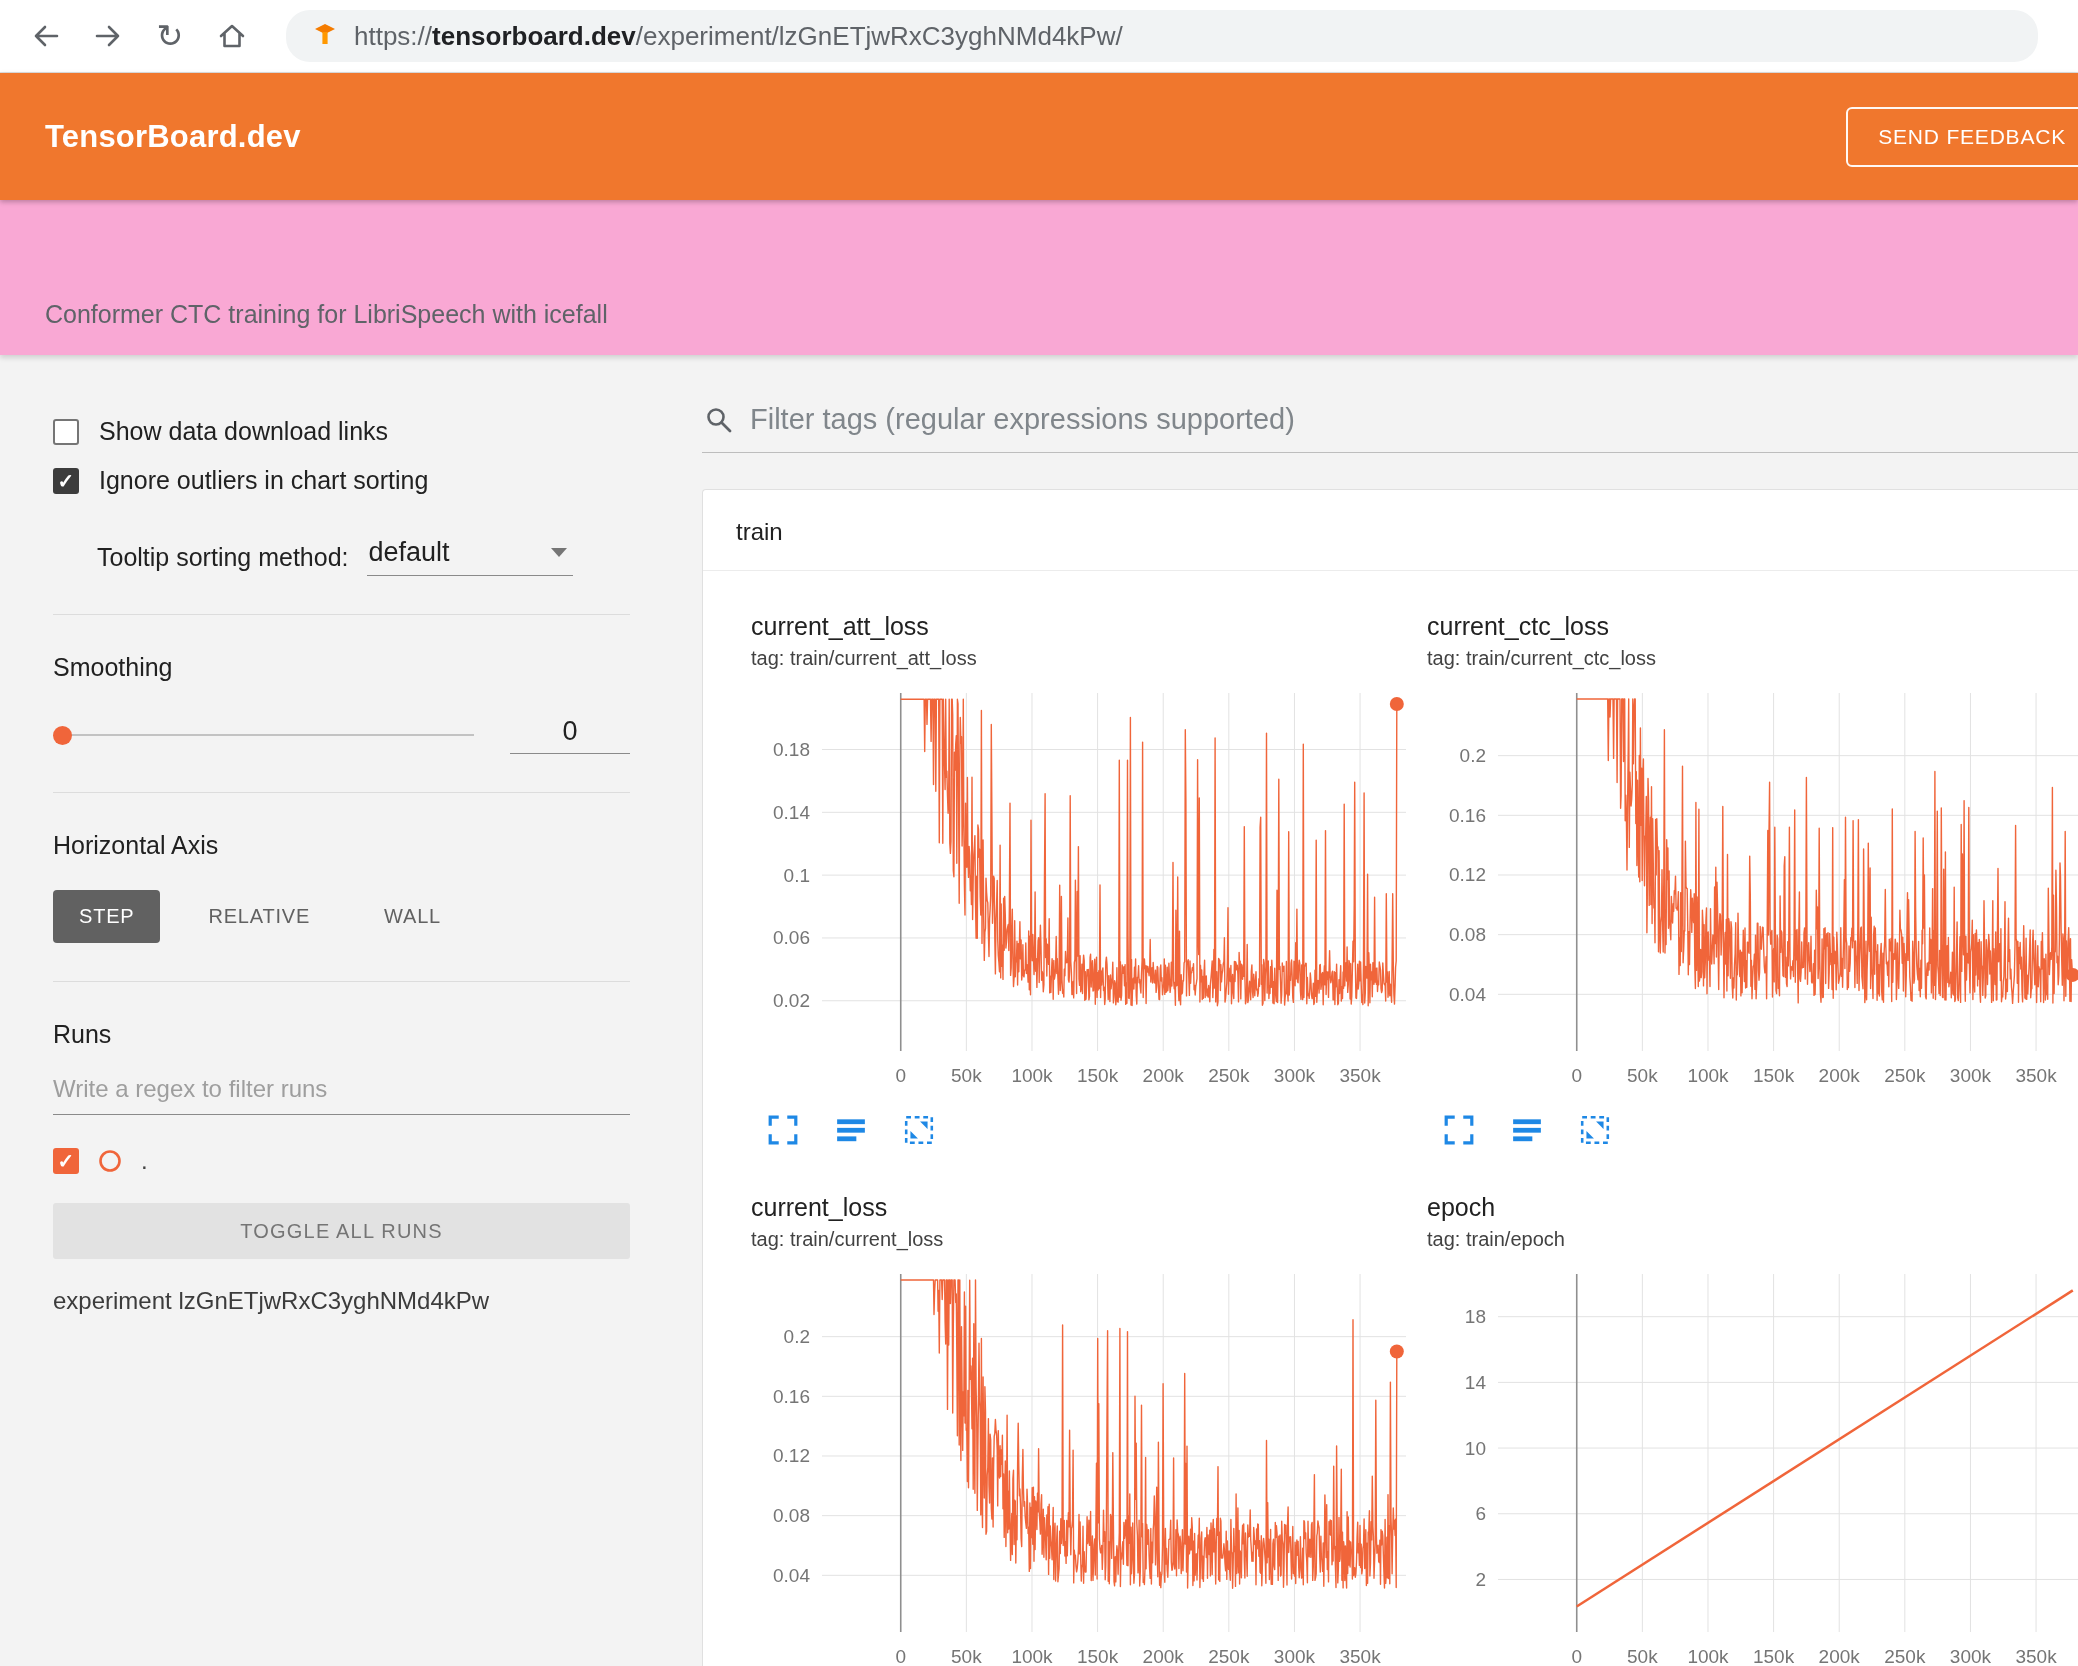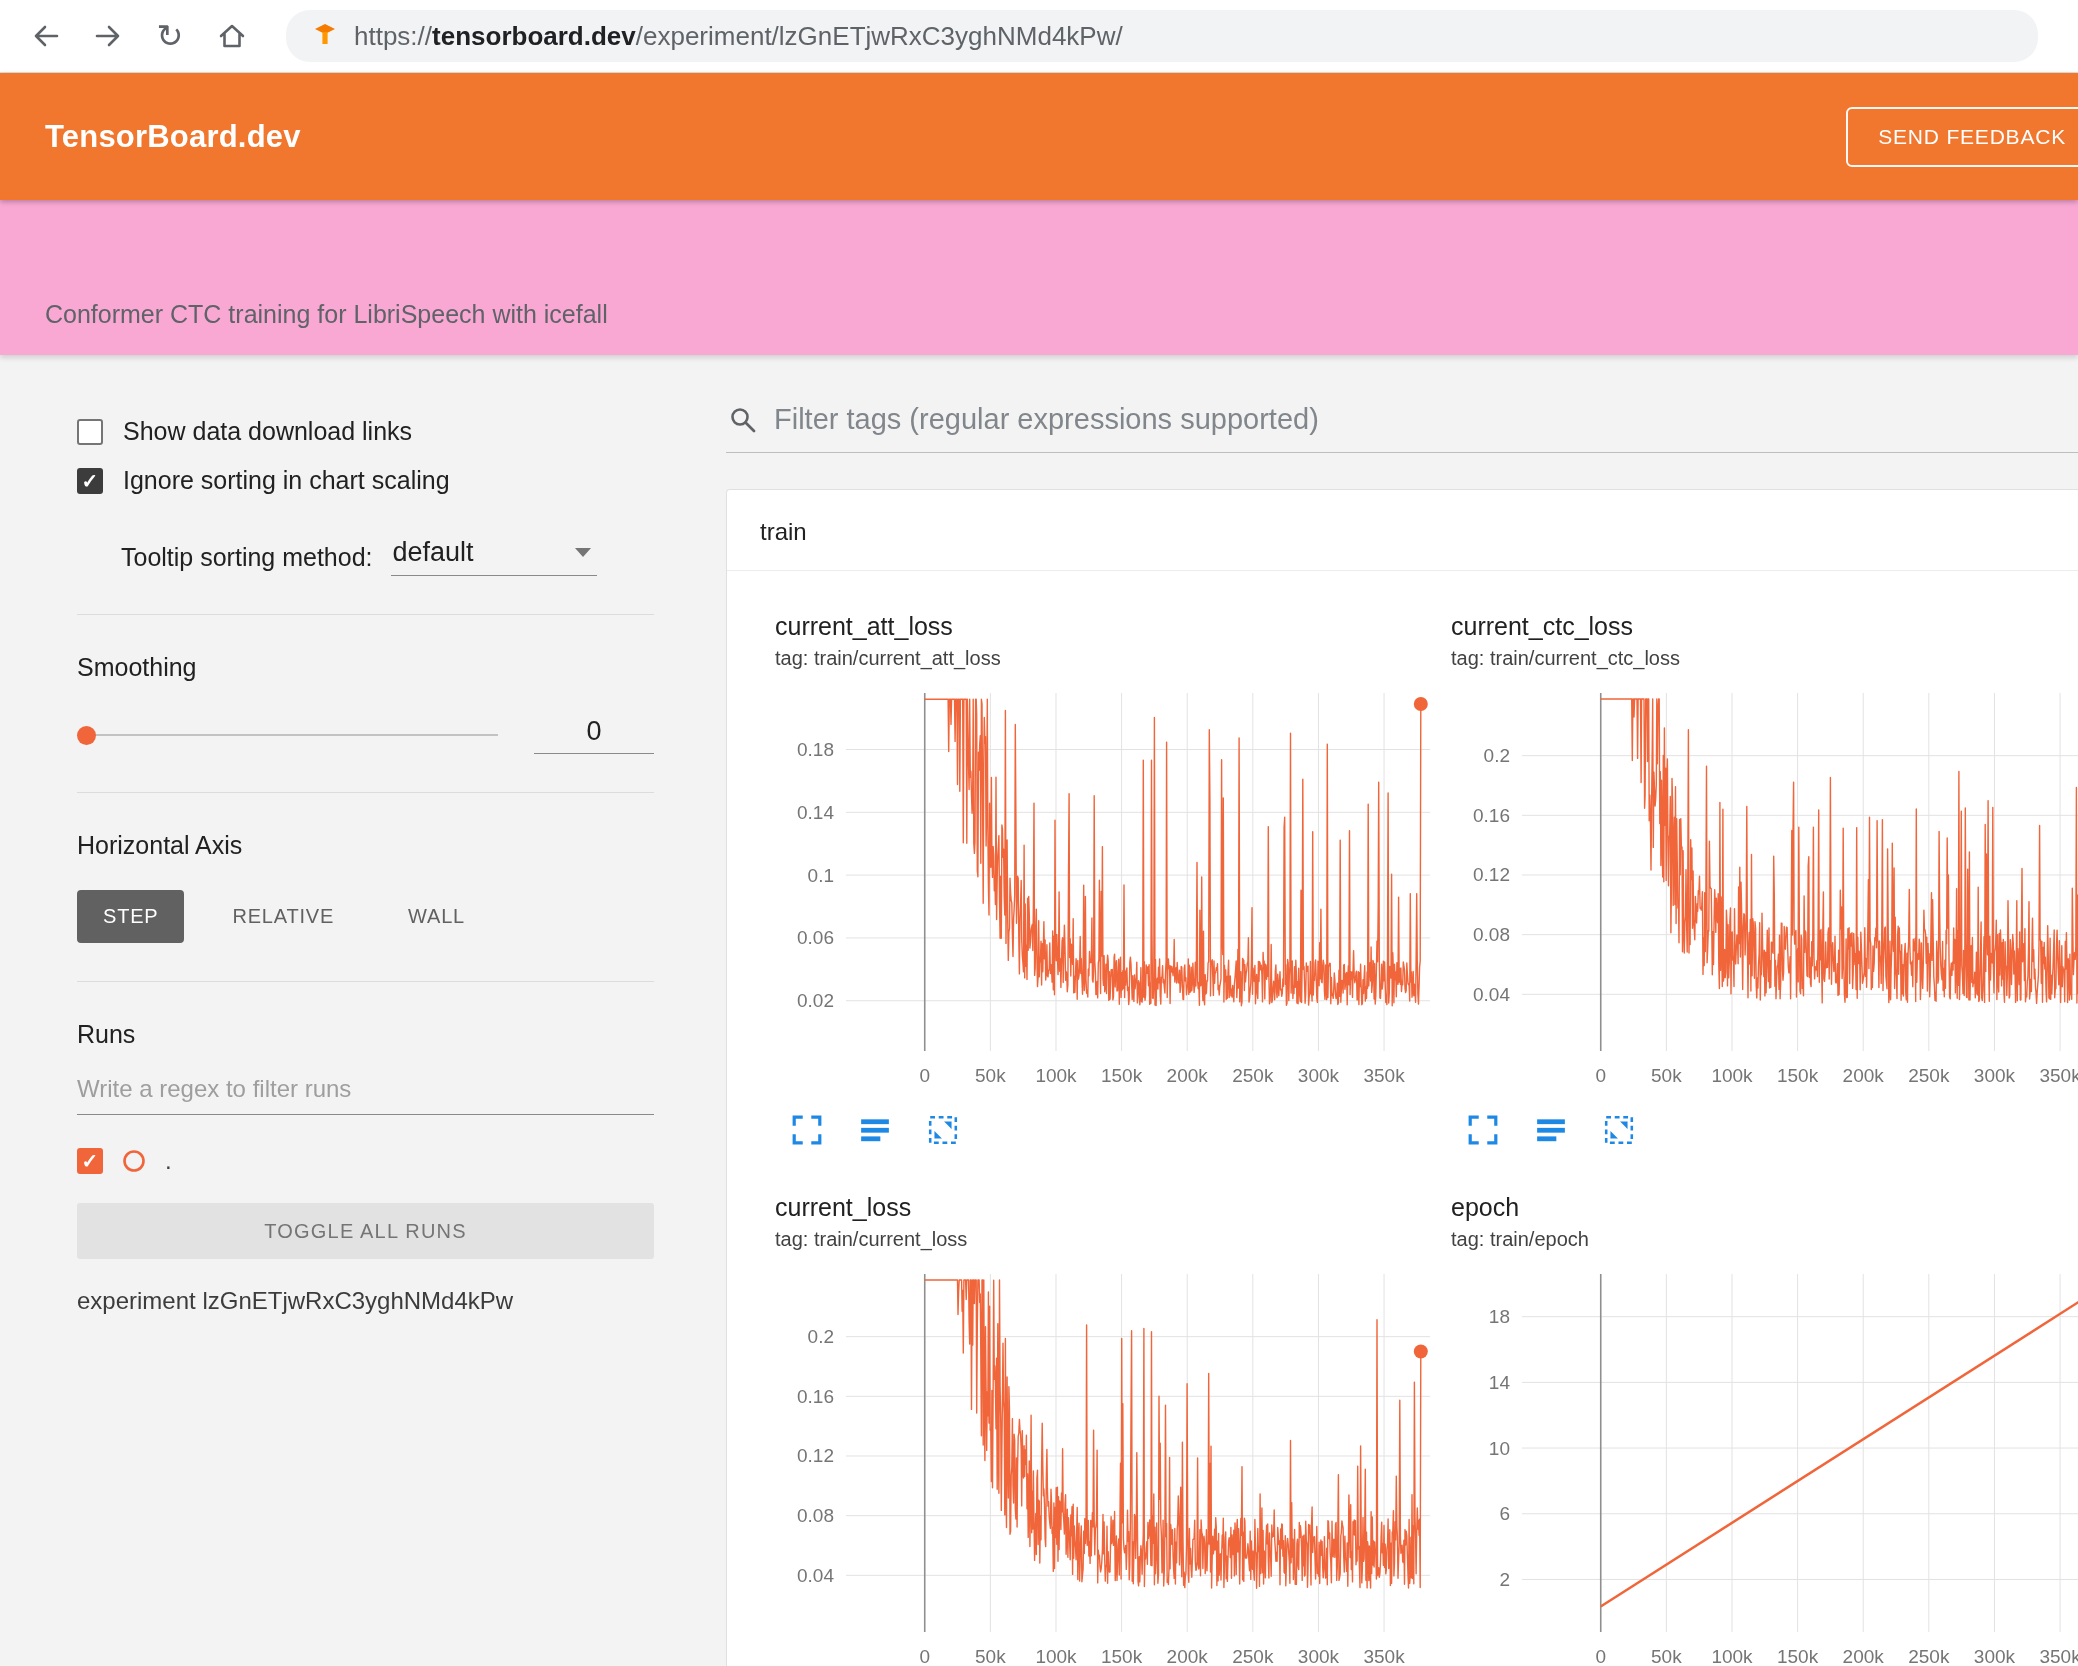--- a/index.html
+++ b/index.html
@@ -34,21 +34,21 @@
     color:#fff; font-size:21px; font-weight:500; letter-spacing:0.8px; padding:16px 30px;
     font-family:"Liberation Sans", sans-serif; cursor:pointer; white-space:nowrap; }
 
   
   .subtitle-bar { height:155px; background:#f9a8d4; display:flex; align-items:flex-end;
     padding:0 0 26px 45px; position:relative; z-index:4;
     box-shadow:0 3px 5px rgba(0,0,0,0.14); }
   .subtitle-text { font-size:25px; color:#5f6368; }
 
   
-  .content { display:flex; height:1311px; background:#f3f3f3;padding-left:24px; }
+  .content { display:flex; height:1311px; background:#f3f3f3; }
 
   
   .sidebar { width:689px; flex:0 0 689px; padding:62px 59px 0 53px; }
   .cb-row { display:flex; align-items:center; gap:20px; margin-bottom:20px; }
   .cb { width:26px; height:26px; border:2px solid #757575; border-radius:3px; flex:0 0 26px;
     display:flex; align-items:center; justify-content:center; cursor:pointer; background:#fff; }
   .cb .tick { display:none; color:#fff; font-size:20px; font-weight:700; line-height:1; }
   .cb.checked { border-color:transparent; }
   .cb.checked .tick { display:block; }
   .cb.cb-dark.checked { background:#3c3c3c; }
@@ -158,21 +158,21 @@
 
     <div class="cb-row">
       <span class="cb cb-dark"></span>
       <span class="cb-label">Show data download links</span>
     </div>
 
     <div class="cb-row">
       <span class="cb cb-dark checked">
           <span class="tick">✓</span>
         </span>
-      <span class="cb-label">Ignore sorting in chart scaling</span>
+      <span class="cb-label">Ignore outliers in chart sorting</span>
     </div>
 
     <div class="tooltip-row">
       <span class="tooltip-label">Tooltip sorting method:</span>
       <span class="dropdown">
         <span class="val">default</span>
         <span class="caret-down"></span>
       </span>
     </div>
 

